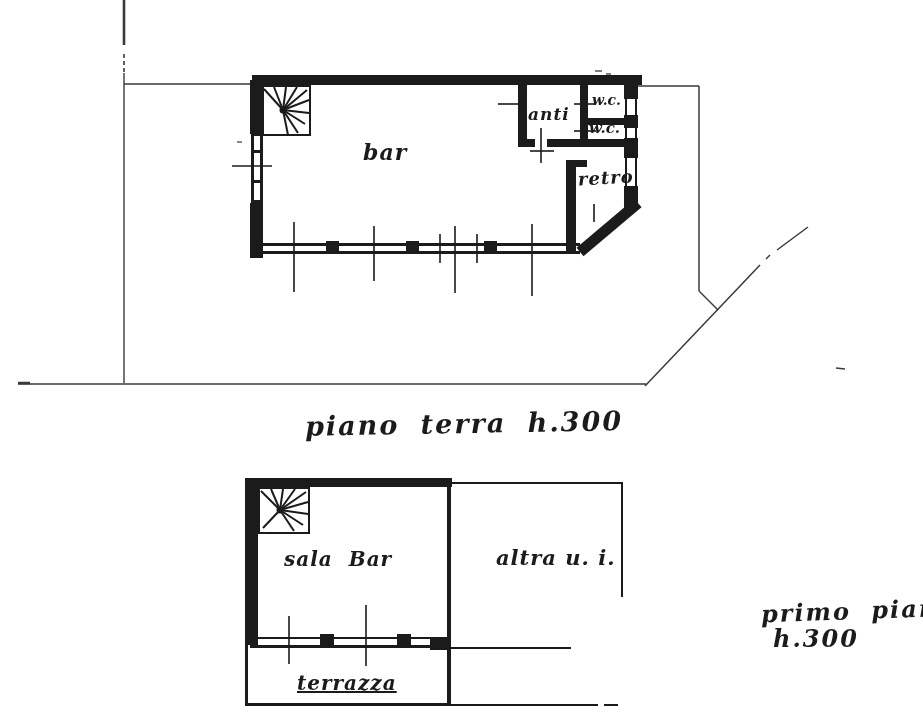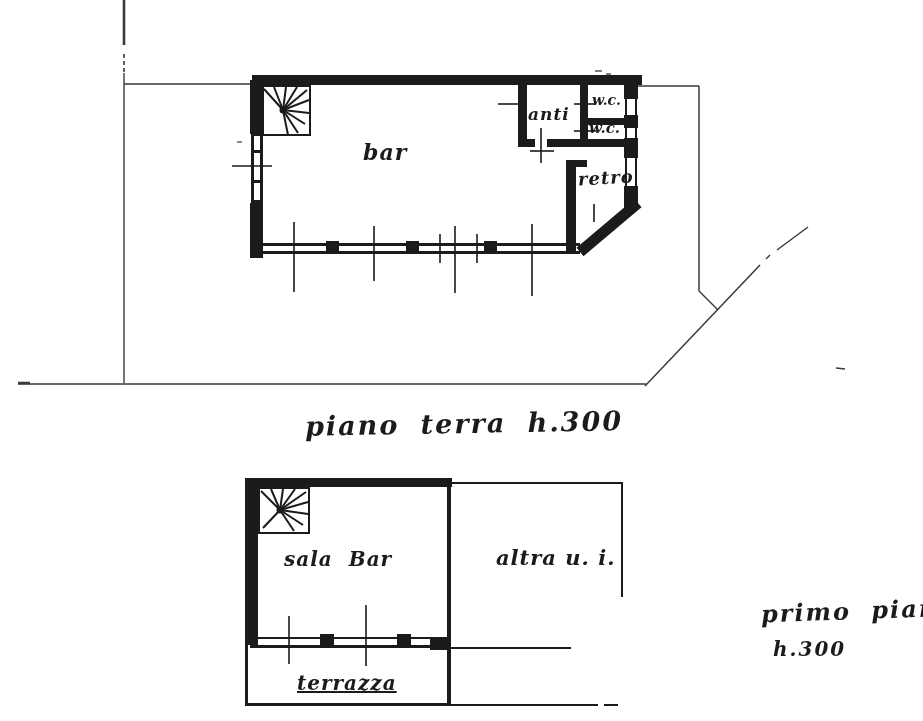--- a/index.html
+++ b/index.html
@@ -212,15 +212,15 @@
   <div class="label caption" style="left:305px;top:410px;font-size:27px;transform:rotate(-1deg);">piano terra h.300</div>
 
   <div class="label" style="left:284px;top:549px;font-size:20px;word-spacing:8px;text-align:right;">sala Bar</div>
 
   <div class="label" style="left:472px;top:547px;font-size:21px;margin-left:24px;">altra u. i.</div>
 
   <div class="label" style="left:297px;top:673px;font-size:20px;text-decoration:underline;">terrazza</div>
 
   <div class="label caption" style="left:761px;top:599px;font-size:24px;transform:rotate(-2deg);">primo piano</div>
 
-  <div class="label caption" style="left:773px;top:627px;font-size:20px;margin-top:12px;">h.300</div>
+  <div class="label caption" style="left:773px;top:627px;font-size:24px;">h.300</div>
 
 </div>
 
 </body></html>

